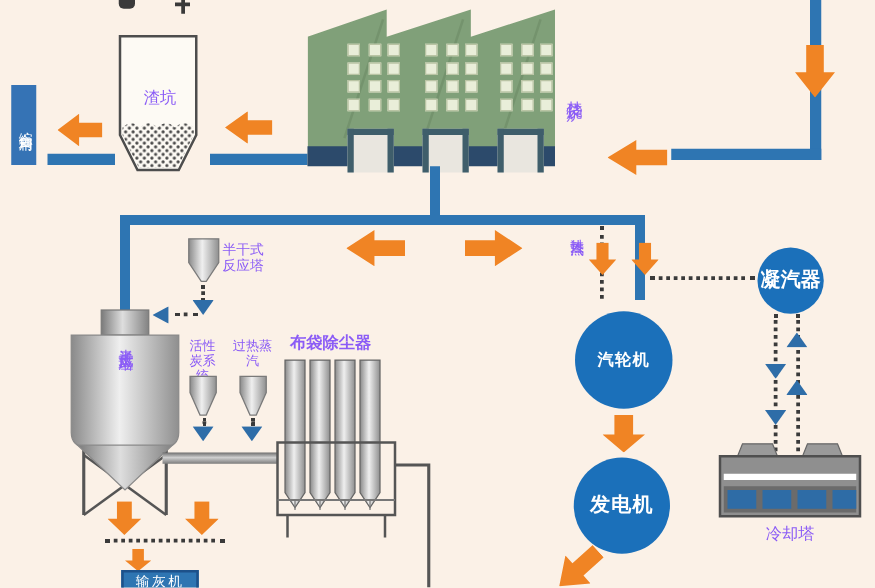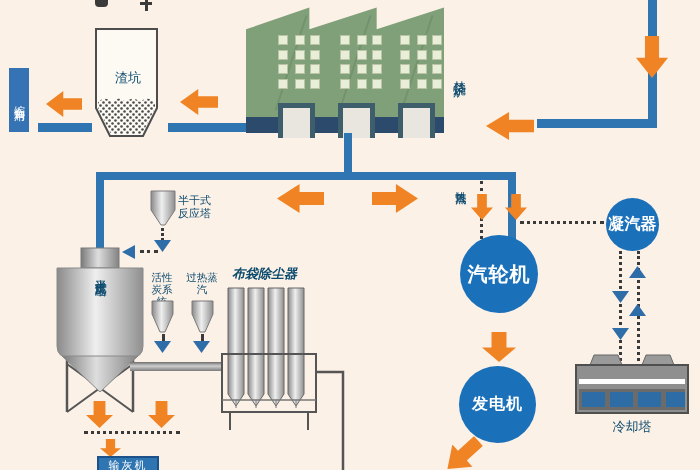--- a/index.html
+++ b/index.html
@@ -16,21 +16,21 @@
   .arr-right{clip-path:polygon(100% 50%,52% 0,52% 28%,0 28%,0 72%,52% 72%,52% 100%);}
   
   .tri{position:absolute;background:#2e6da8;}
   .tri-down{clip-path:polygon(50% 100%,0 0,100% 0);}
   .tri-up{clip-path:polygon(50% 0,0 100%,100% 100%);}
   .tri-left{clip-path:polygon(0 50%,100% 0,100% 100%);}
   
   .dotv{position:absolute;width:0;border-left:3px dotted #3a3a3a;}
   .doth{position:absolute;height:0;border-top:3px dotted #3a3a3a;}
   
-  .lbl{position:absolute;color:#0c4a6e;line-height:1.15;}
+  .lbl{position:absolute;color:#8b5cf6;line-height:1.15;}
   .vtext{writing-mode:vertical-rl;text-orientation:upright;letter-spacing:2px;}
   .node{position:absolute;border-radius:50%;background:#1b70ba;color:#fff;
         display:flex;align-items:center;justify-content:center;font-weight:bold;}
   
   #building{position:absolute;left:246px;top:5px;width:198px;height:128px;}
   #building .bodygreen{position:absolute;inset:0;background:#80a079;
      clip-path:polygon(0% 19%,32% 2%,32% 19%,66% 2%,66% 19%,100% 2%,100% 100%,0% 100%);}
   #building .basenavy{position:absolute;left:0;top:112px;width:198px;height:16px;background:#2c4a6b;}
   .win{position:absolute;width:10px;height:10px;background:#e9eed9;border:1px solid #b9c4a4;box-sizing:border-box;}
   .door{position:absolute;top:98px;width:37px;height:35px;background:#e9e6df;
@@ -197,21 +197,21 @@
 <svg class="abs" style="left:151px;top:300px;" width="24" height="36" viewBox="0 0 24 36">
   <path d="M1,1 L22,1 L22,14 L14,32 L9,32 L1,14 Z" fill="url(#silverH)" stroke="#7a7a7a"></path>
 </svg>
 <div class="lbl" style="left:184px;top:271px;width:36px;font-size:10.5px;text-align:center;">过热蒸汽</div>
 <svg class="abs" style="left:191px;top:300px;" width="24" height="36" viewBox="0 0 24 36">
   <path d="M1,1 L22,1 L22,14 L14,32 L9,32 L1,14 Z" fill="url(#silverH)" stroke="#7a7a7a"></path>
 </svg>
 
 <div class="duct" style="left:130px;top:362px;width:92px;height:9px;"></div>
 
-<div class="lbl" style="left:232px;top:267px;width:80px;font-size:13px;font-weight:bold;font-style:italic;">布袋除尘器</div>
+<div class="lbl" style="left:232px;top:267px;width:80px;font-size:13px;font-weight:bold;">布袋除尘器</div>
 <svg class="abs" style="left:218px;top:284px;" width="130" height="190" viewBox="0 0 130 190">
   <g stroke="#666" stroke-width="1">
     <path d="M10,4 h16 v106 l-8,12 l-8,-12 Z" fill="url(#silverH)"></path>
     <path d="M30,4 h16 v106 l-8,12 l-8,-12 Z" fill="url(#silverH)"></path>
     <path d="M50,4 h16 v106 l-8,12 l-8,-12 Z" fill="url(#silverH)"></path>
     <path d="M70,4 h16 v106 l-8,12 l-8,-12 Z" fill="url(#silverH)"></path>
   </g>
   <rect x="4" y="70" width="94" height="58" fill="none" stroke="#555" stroke-width="2"></rect>
   <line x1="4" y1="116" x2="98" y2="116" stroke="#777" stroke-width="1.5"></line>
   <line x1="18" y1="116" x2="18" y2="124" stroke="#777"></line>
@@ -220,21 +220,21 @@
   <line x1="78" y1="116" x2="78" y2="124" stroke="#777"></line>
   <line x1="12" y1="128" x2="12" y2="146" stroke="#555" stroke-width="2"></line>
   <line x1="90" y1="128" x2="90" y2="146" stroke="#555" stroke-width="2"></line>
   <polyline points="98,88 125,88 125,186" fill="none" stroke="#555" stroke-width="2.5"></polyline>
 </svg>
 
 <div id="ashbox">
   <span>输灰机</span>
 </div>
 
-<div class="node" style="left:460px;top:235px;width:78px;height:78px;font-size:20px;letter-spacing:1px;">汽轮机</div>
+<div class="node" style="left:460px;top:249px;width:78px;height:78px;font-size:13px;letter-spacing:1px;">汽轮机</div>
 <div class="node" style="left:459px;top:366px;width:77px;height:77px;font-size:16px;letter-spacing:1px;">发电机</div>
 <div class="node" style="left:606px;top:198px;width:53px;height:53px;font-size:16px;">凝汽器</div>
 
 <svg class="abs" style="left:574px;top:353px;" width="118" height="64" viewBox="0 0 118 64">
   <path d="M20,2 h24 l4,10 h-32 Z" fill="#9a9a9a" stroke="#666"></path>
   <path d="M72,2 h24 l4,10 h-32 Z" fill="#9a9a9a" stroke="#666"></path>
   <rect x="2" y="12" width="112" height="48" fill="#8f8f8f" stroke="#4f4f4f" stroke-width="2"></rect>
   <rect x="5" y="26" width="106" height="5" fill="#ffffff"></rect>
   <rect x="5" y="36" width="106" height="21" fill="#6b6b6b"></rect>
   <rect x="8" y="39" width="23" height="15" fill="#2e6ca6"></rect>

